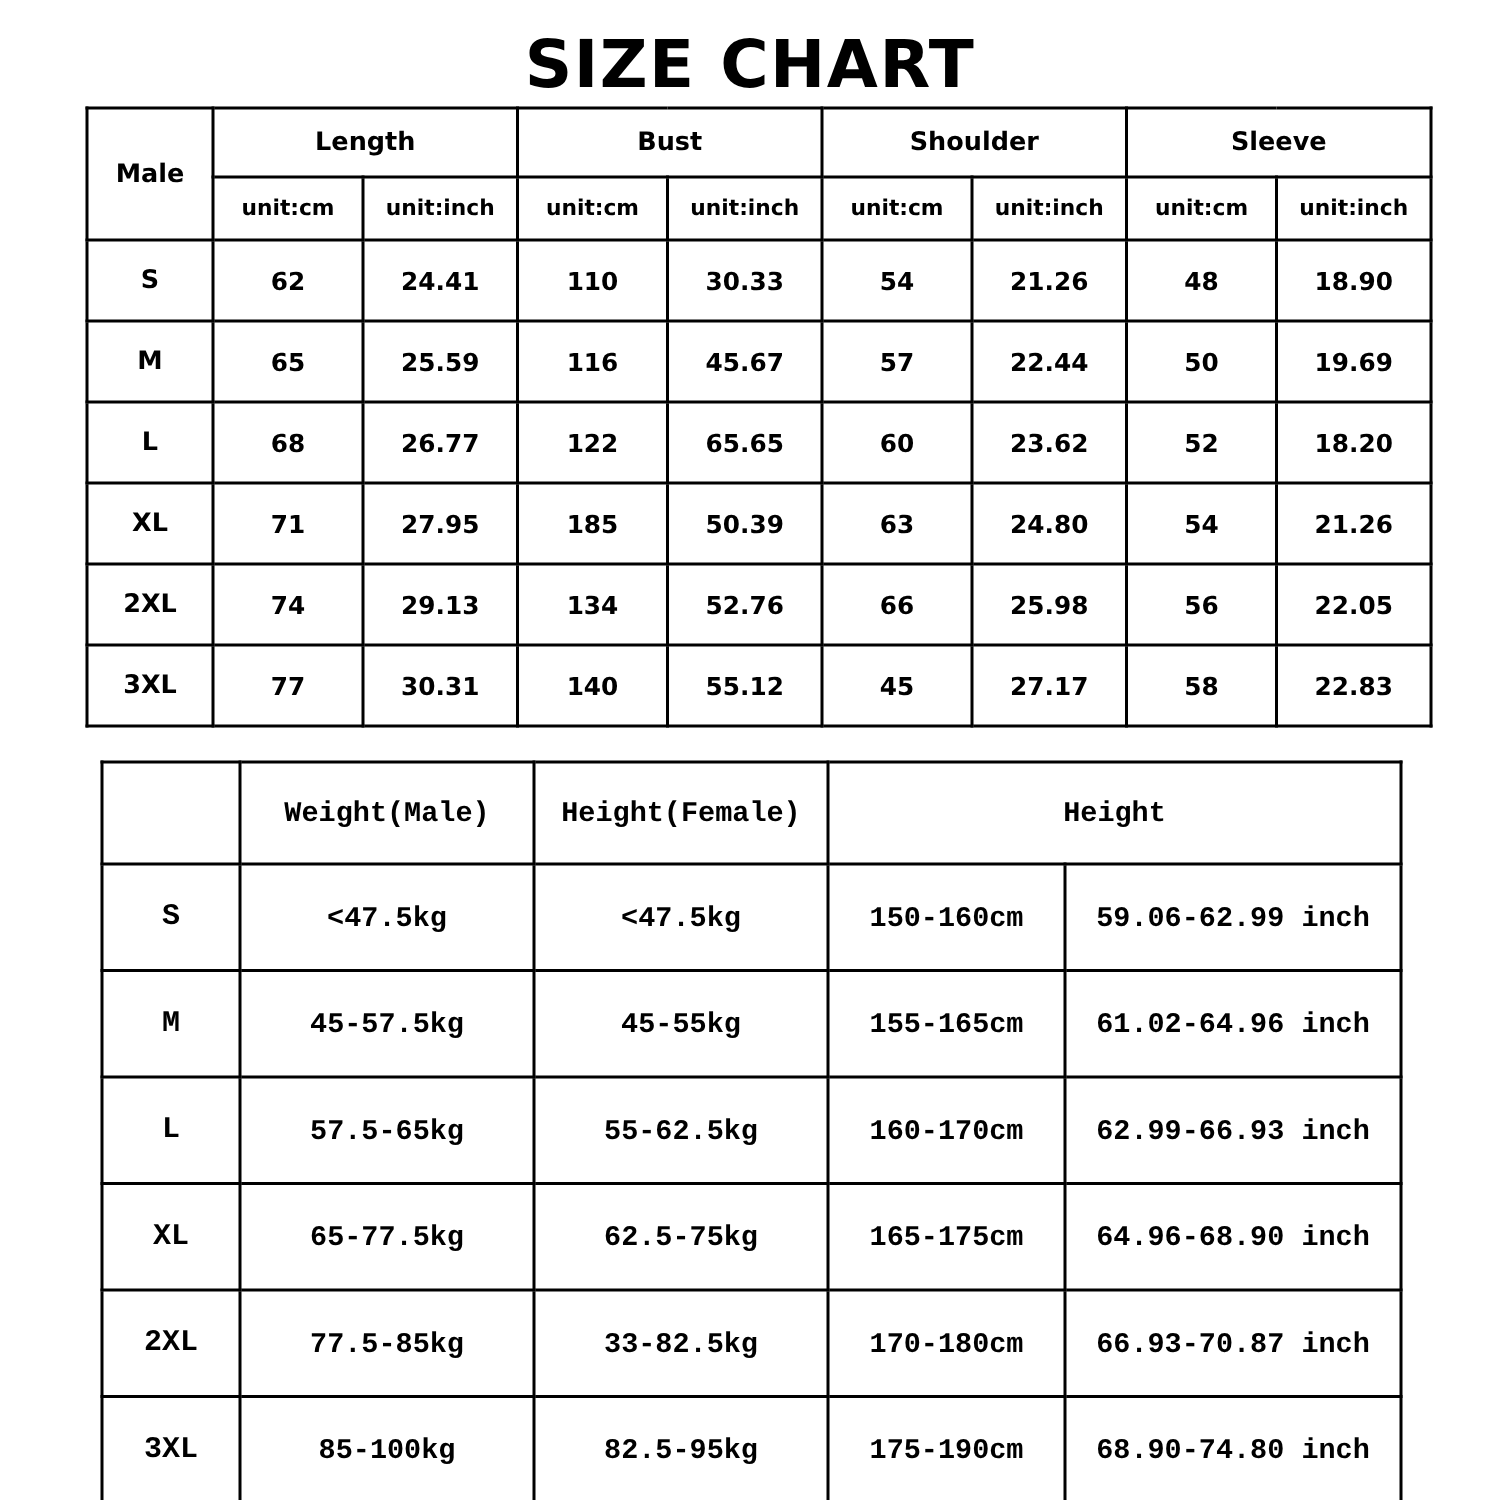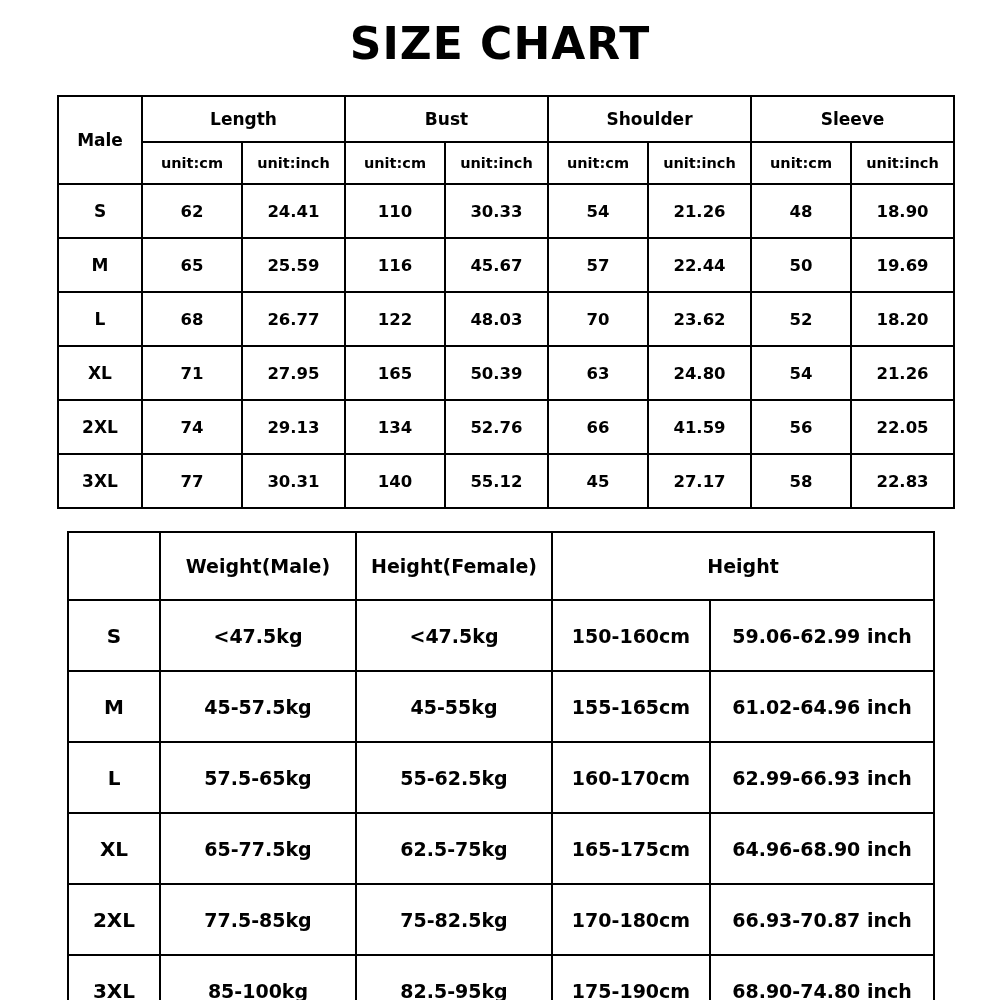--- a/index.html
+++ b/index.html
@@ -19,21 +19,21 @@
     width: 1000px;
     height: 1000px;
     box-sizing: border-box;
   }
   .title {
     text-align: center;
     font-size: 44px;
     font-weight: bold;
     letter-spacing: 1px;
     padding-top: 18px;
-    padding-bottom: 26px;
+    padding-bottom: 2px;
     font-family: "DejaVu Sans", "Liberation Sans", sans-serif;
   }
 
   
   .t1-wrap {
     margin: 0 auto;
     width: 886px;
   }
   table.grid {
     border-collapse: collapse;
@@ -67,20 +67,21 @@
   .t1 col.c-i { width: 103px; }
 
   
   .t2-wrap {
     margin: 22px auto 0 auto;
     width: 866px;
   }
   .t2 th, .t2 td {
     font-size: 19px;
     height: 67px;
+    font-family: Liberation Mono, monospace;
   }
   .t2 .hdr {
     font-size: 19px;
     height: 64px;
   }
   .t2 .sizecell {
     font-size: 20px;
   }
   .t2 col.c2-size { width: 92px; }
   .t2 col.c2-wm { width: 196px; }
@@ -148,45 +149,45 @@
           <td>57</td>
           <td>22.44</td>
           <td>50</td>
           <td>19.69</td>
         </tr>
         <tr>
           <td class="sizecell">L</td>
           <td>68</td>
           <td>26.77</td>
           <td>122</td>
-          <td>48.03</td>
-          <td>70</td>
+          <td>65.65</td>
+          <td>60</td>
           <td>23.62</td>
           <td>52</td>
           <td>18.20</td>
         </tr>
         <tr>
           <td class="sizecell">XL</td>
           <td>71</td>
           <td>27.95</td>
-          <td>165</td>
+          <td>185</td>
           <td>50.39</td>
           <td>63</td>
           <td>24.80</td>
           <td>54</td>
           <td>21.26</td>
         </tr>
         <tr>
           <td class="sizecell">2XL</td>
           <td>74</td>
           <td>29.13</td>
           <td>134</td>
           <td>52.76</td>
           <td>66</td>
-          <td>41.59</td>
+          <td>25.98</td>
           <td>56</td>
           <td>22.05</td>
         </tr>
         <tr>
           <td class="sizecell">3XL</td>
           <td>77</td>
           <td>30.31</td>
           <td>140</td>
           <td>55.12</td>
           <td>45</td>
@@ -240,21 +241,21 @@
         <tr>
           <td class="sizecell">XL</td>
           <td>65-77.5kg</td>
           <td>62.5-75kg</td>
           <td>165-175cm</td>
           <td>64.96-68.90 inch</td>
         </tr>
         <tr>
           <td class="sizecell">2XL</td>
           <td>77.5-85kg</td>
-          <td>75-82.5kg</td>
+          <td>33-82.5kg</td>
           <td>170-180cm</td>
           <td>66.93-70.87 inch</td>
         </tr>
         <tr>
           <td class="sizecell">3XL</td>
           <td>85-100kg</td>
           <td>82.5-95kg</td>
           <td>175-190cm</td>
           <td>68.90-74.80 inch</td>
         </tr>

